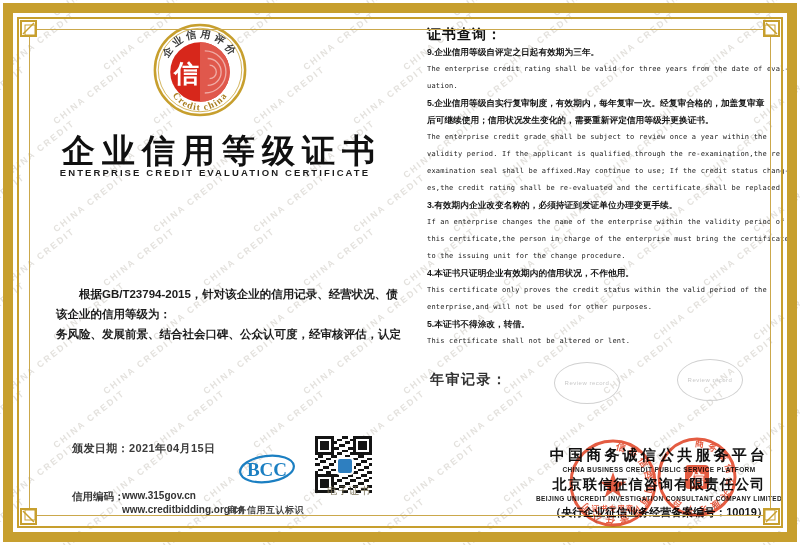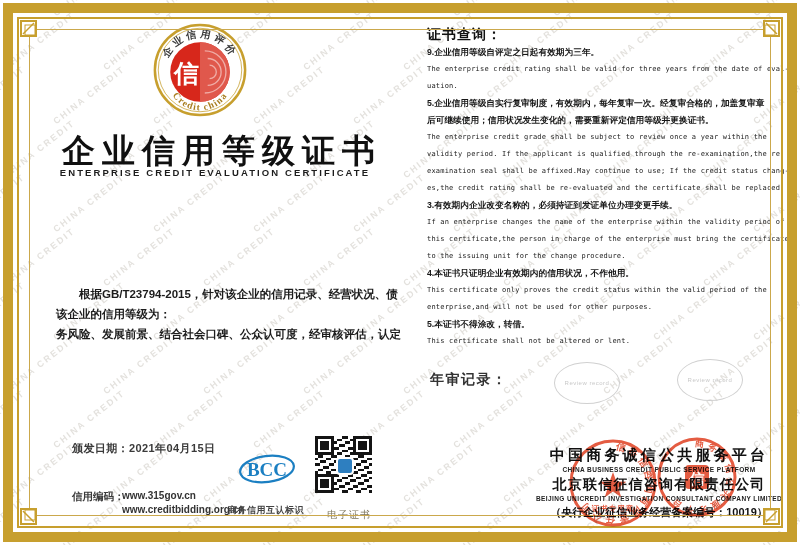--- a/index.html
+++ b/index.html
@@ -42,21 +42,21 @@
   .query-label{left:72px;top:490px;font-size:10.5px;font-weight:bold;color:#3a3a3a;}
   .url1{left:122px;top:490px;font-size:10px;font-weight:bold;color:#333;}
   .url2{left:122px;top:504px;font-size:10px;font-weight:bold;color:#333;}
   .bcc{left:238px;top:449px;}
   .bcc-cap{left:228px;top:504px;font-size:9px;font-weight:600;color:#444;letter-spacing:.5px;}
   .qr{left:315px;top:436px;width:57px;height:57px;display:grid;
       grid-template-columns:repeat(21,1fr);grid-template-rows:repeat(21,1fr);background:#fff;}
   .qr div{width:100%;height:100%;}
   .qr-icon{position:absolute;left:336px;top:457px;width:14px;height:14px;background:#2E7FC0;
            border:2px solid #fff;border-radius:4px;z-index:3;}
-  .qr-cap{left:327px;top:508px;font-size:10px;color:#7d755c;letter-spacing:1px;}
+  .qr-cap{left:327px;top:484px;font-size:10px;color:#7d755c;letter-spacing:1px;}
   
   .instr{left:427px;top:24px;width:350px;}
   .instr-h{font-size:14px;font-weight:bold;color:#111;line-height:20px;letter-spacing:1px;}
   .iline{line-height:17px;white-space:nowrap;}
   .iline.zh{font-size:8.7px;font-weight:bold;color:#161616;}
   .iline.en{font-family:"DejaVu Sans Mono",monospace;font-size:7px;color:#1a1a1a;letter-spacing:.2px;}
   .review-label{left:430px;top:371px;font-size:14px;font-weight:bold;color:#333;letter-spacing:1.5px;}
   .ell{position:absolute;z-index:2;width:64px;height:40px;border:1px solid #d0d0d0;border-radius:50%;
        display:flex;align-items:center;justify-content:center;color:#c9c9c9;font-size:6px;letter-spacing:.5px;}
   .e1{left:554px;top:362px;} .e2{left:677px;top:359px;}

